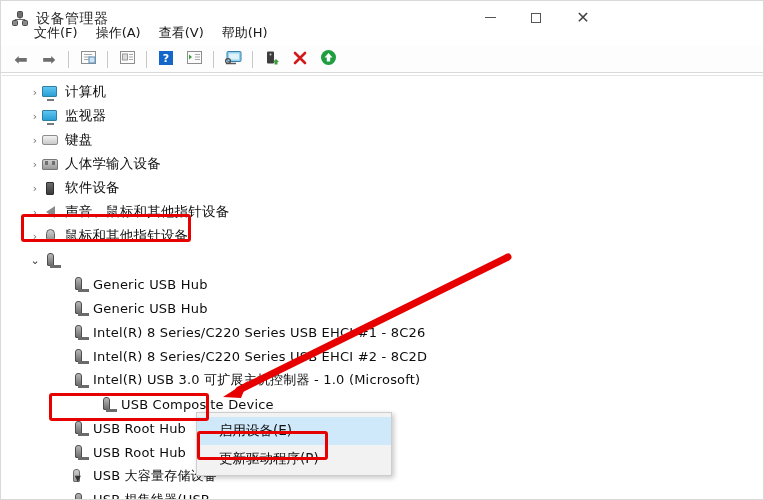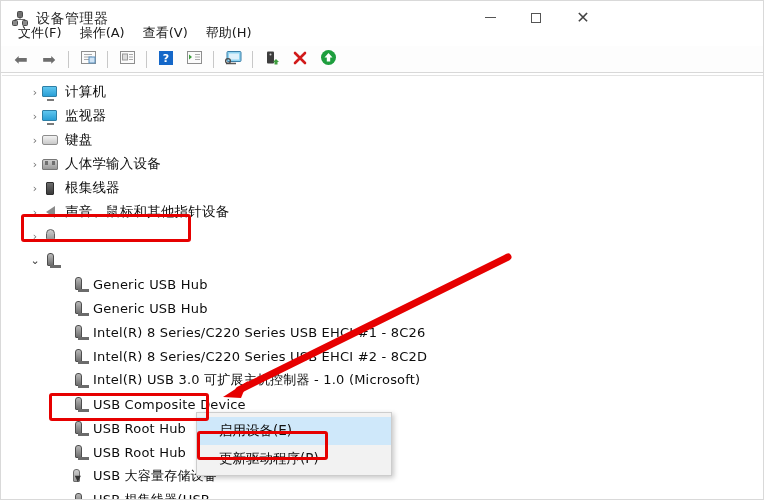--- a/index.html
+++ b/index.html
@@ -83,21 +83,21 @@
   .glyph-close {
     font-size: 16px;
     line-height: 1;
     color: #444;
     font-family: "DejaVu Sans", sans-serif;
   }
 
   
   .menubar {
     position: absolute;
-    left: 0; top: 20px;
+    left: 16px; top: 20px;
     width: 645px;
     height: 24px;
     display: flex;
     align-items: center;
     padding-left: 8px;
     box-sizing: border-box;
   }
   .menu-item {
     font-size: 13px;
     color: #1a1a1a;
@@ -480,34 +480,35 @@
           <span class="dev-icon">
             <span class="ic-hid" style="position: absolute;"></span>
           </span>
           <span class="row-label">人体学输入设备</span>
         </div>
         <div class="tree-row" style="padding-left: 26px;">
           <span class="chev">›</span>
           <span class="dev-icon">
             <span class="ic-chip" style="position: absolute;"></span>
           </span>
-          <span class="row-label">根集线器</span>
+          <span class="row-label">软件设备</span>
         </div>
         <div class="tree-row" style="padding-left: 26px;">
           <span class="chev">›</span>
           <span class="dev-icon">
             <span class="ic-speaker" style="position: absolute;"></span>
           </span>
           <span class="row-label">声音、鼠标和其他指针设备</span>
         </div>
         <div class="tree-row" style="padding-left: 26px;">
           <span class="chev">›</span>
           <span class="dev-icon">
             <span class="ic-mouse" style="position: absolute;"></span>
           </span>
+          <span class="row-label">鼠标和其他指针设备</span>
         </div>
         <div class="tree-row" style="padding-left: 26px;">
           <span class="chev open">⌄</span>
           <span class="dev-icon">
             <span class="ic-usb" style="position: absolute;"></span>
           </span>
         </div>
         <div class="tree-row" style="padding-left: 54px;">
           <span class="chev"></span>
           <span class="dev-icon">
@@ -536,21 +537,21 @@
           </span>
           <span class="row-label latin">Intel(R) 8 Series/C220 Series USB EHCI #2 - 8C2D</span>
         </div>
         <div class="tree-row" style="padding-left: 54px;">
           <span class="chev"></span>
           <span class="dev-icon">
             <span class="ic-usb" style="position: absolute;"></span>
           </span>
           <span class="row-label latin">Intel(R) USB 3.0 可扩展主机控制器 - 1.0 (Microsoft)</span>
         </div>
-        <div class="tree-row" style="padding-left: 54px;">
+        <div class="tree-row" style="padding-left: 82px;">
           <span class="chev"></span>
           <span class="dev-icon">
             <span class="ic-usb" style="position: absolute;"></span>
           </span>
           <span class="row-label latin">USB Composite Device</span>
         </div>
         <div class="tree-row" style="padding-left: 54px;">
           <span class="chev"></span>
           <span class="dev-icon">
             <span class="ic-usb" style="position: absolute;"></span>

